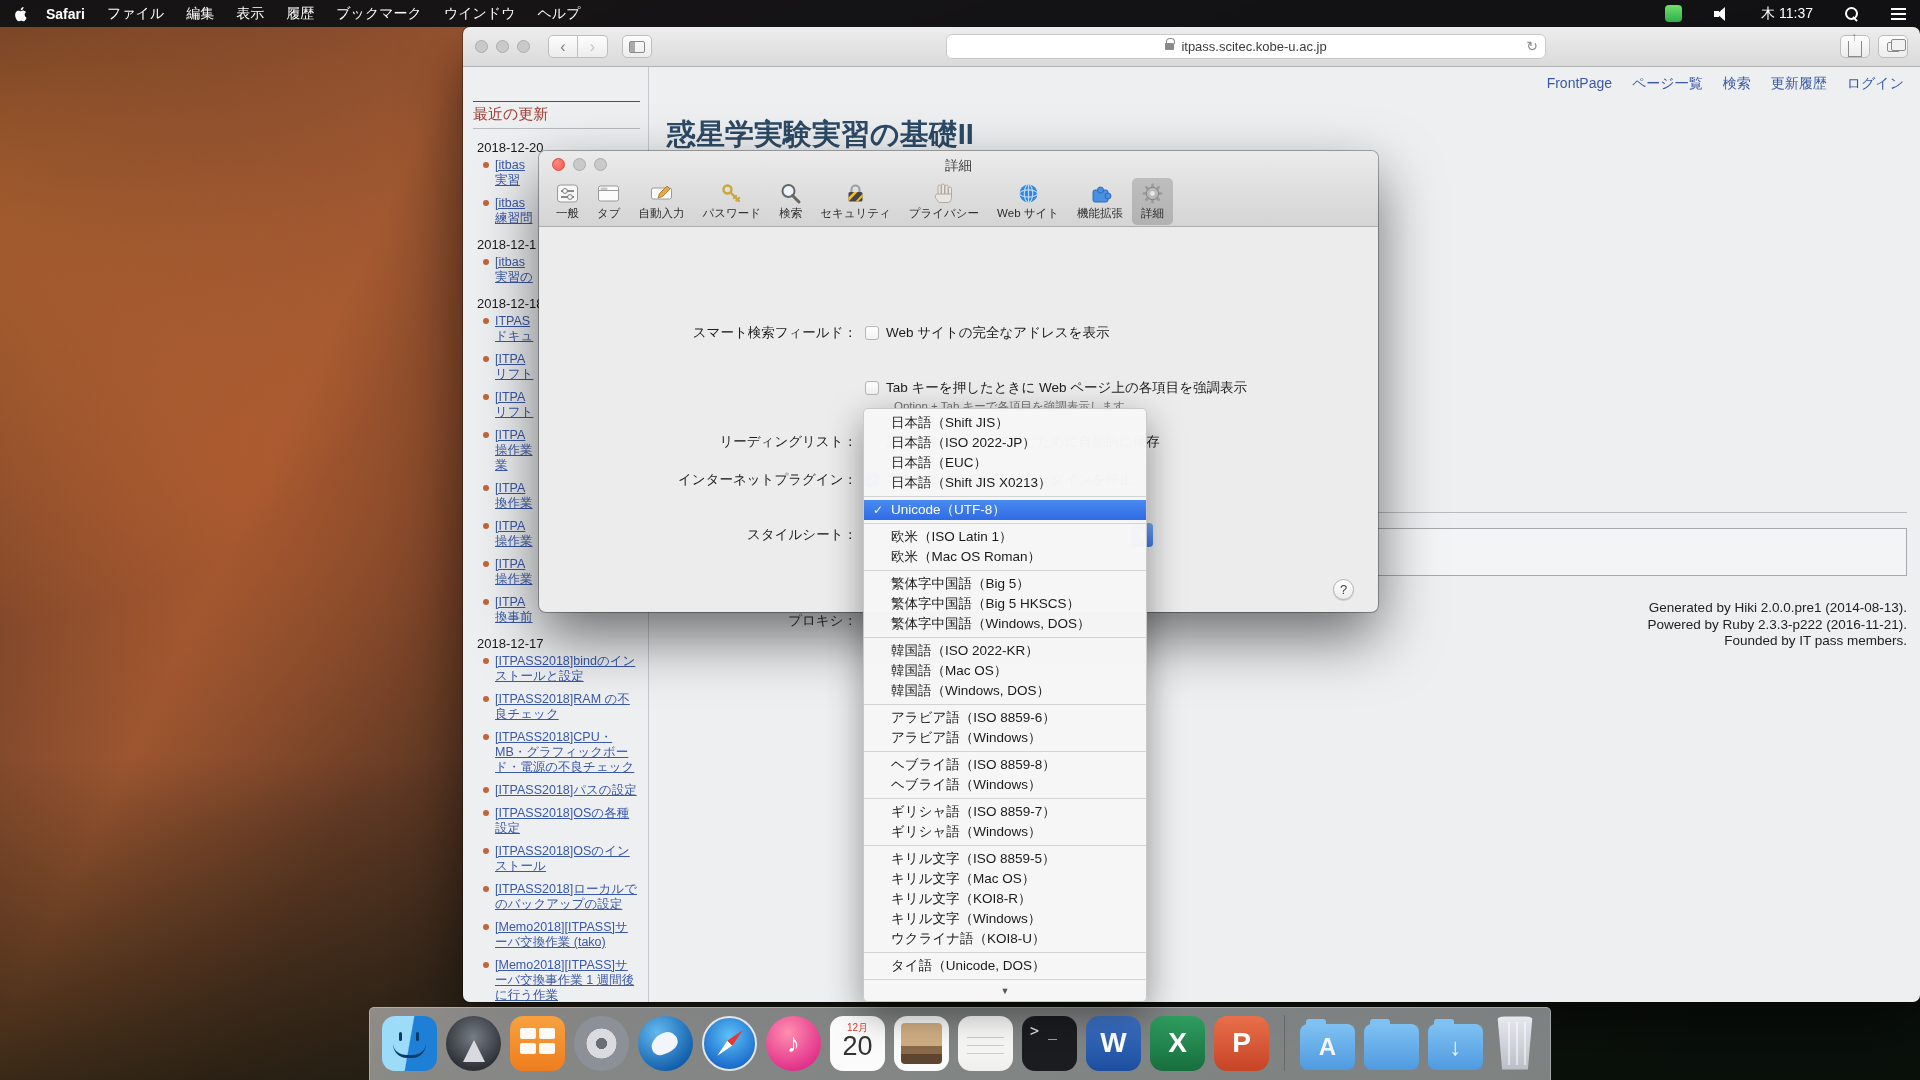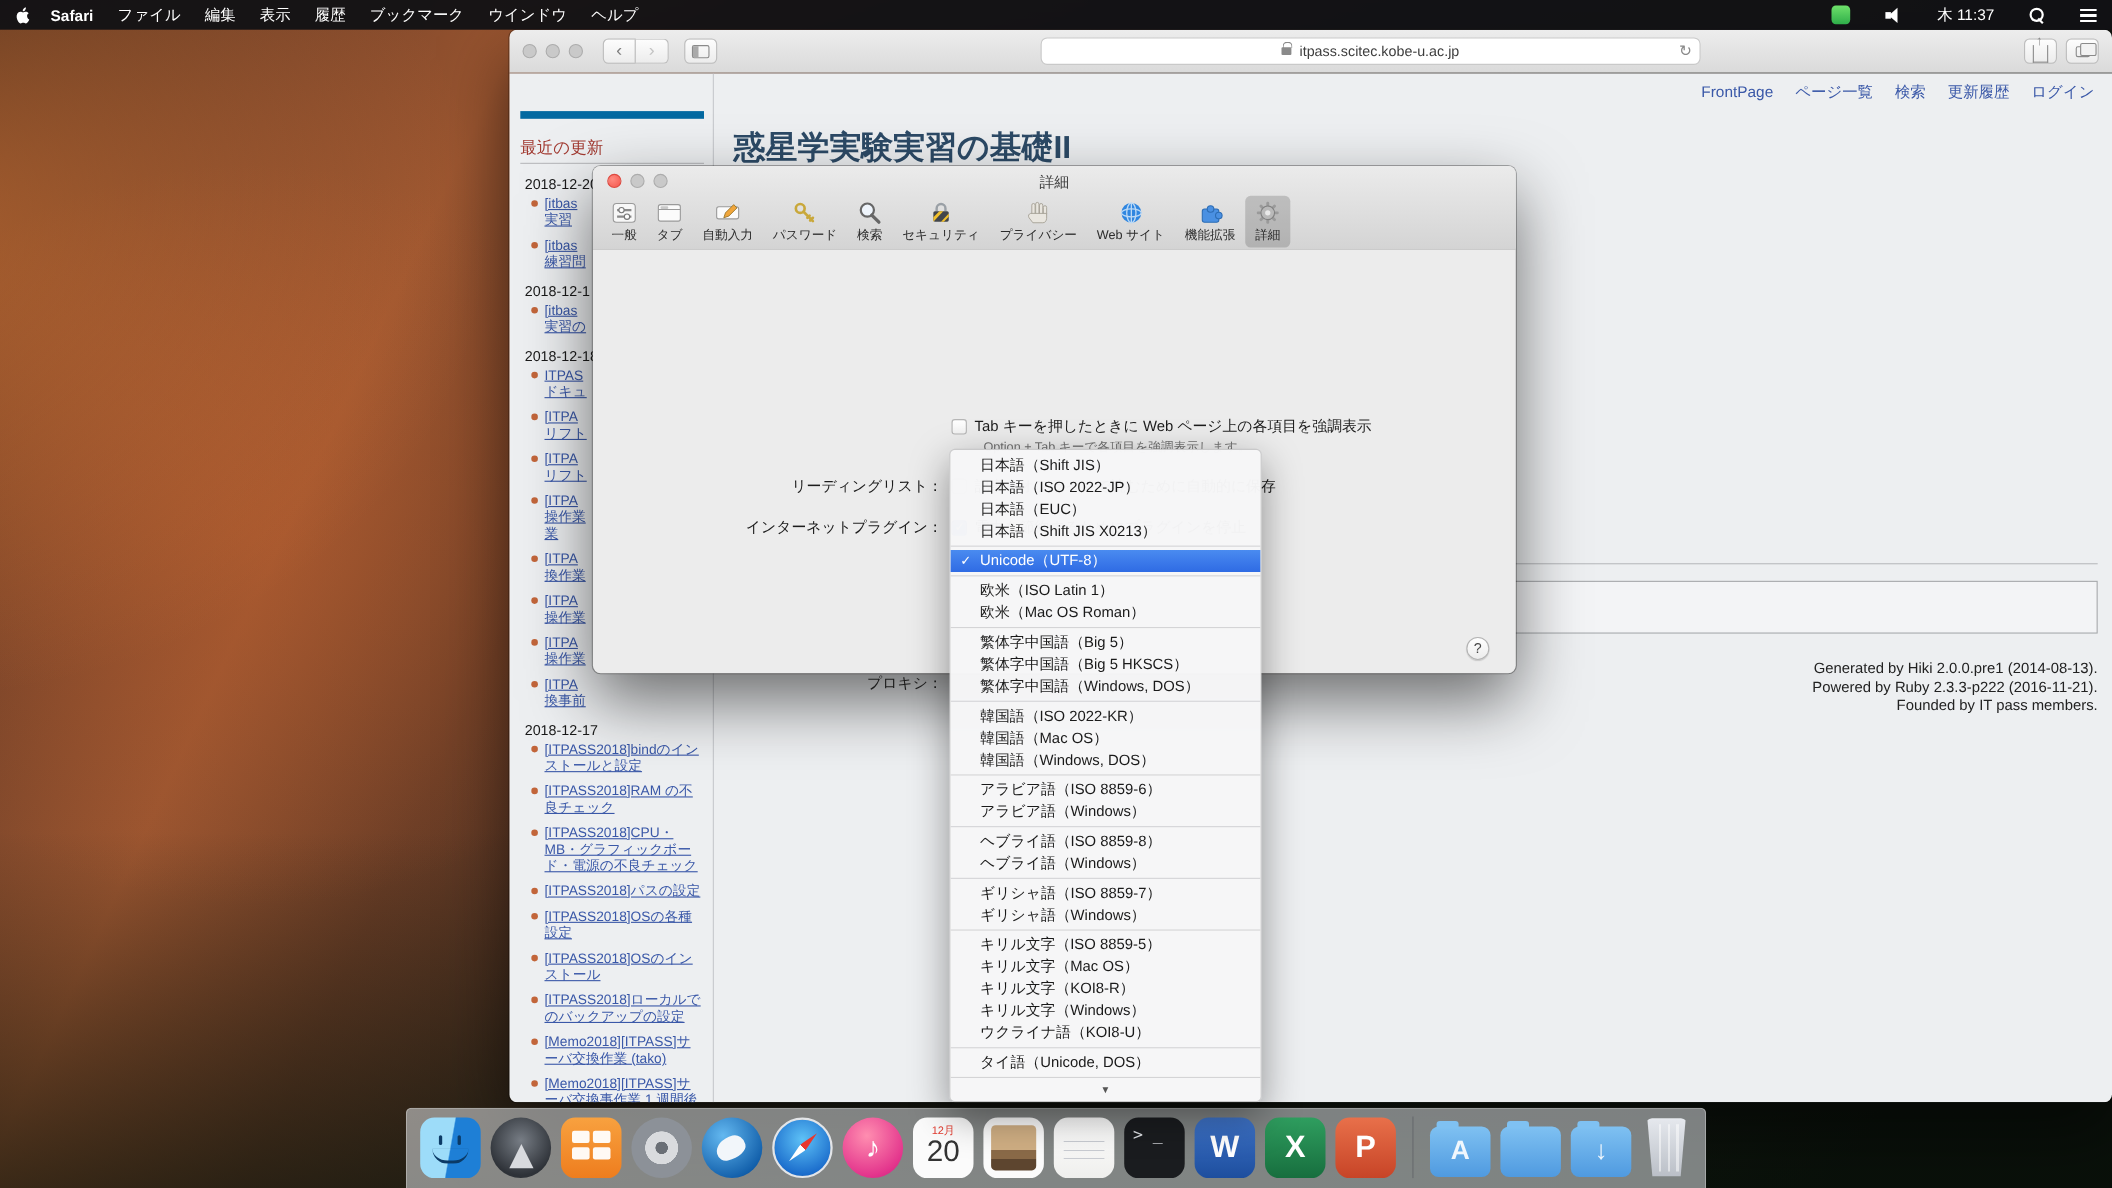--- a/index.html
+++ b/index.html
@@ -63,21 +63,21 @@
   .share-glyph::before{ content:"↑"; position:absolute; left:2px; top:-10px; color:#8a8a8a; font-size:12px; }
   .tabs-glyph{ width:13px; height:10px; border:1.5px solid #8a8a8a; border-radius:2px; position:relative; }
   .tabs-glyph::before{ content:""; position:absolute; left:3px; top:-4px; width:13px; height:10px;
     border:1.5px solid #8a8a8a; border-radius:2px; background:#f2f2f2; }
 
   
   .sf-page{ position:absolute; top:40px; left:0; right:0; bottom:0; background:#edeff1; }
   .page-nav{ position:absolute; top:8px; right:16px; display:flex; gap:20px; font-size:14px; color:#3a58a8; }
   .page-nav span{ white-space:nowrap; }
   .sf-sidebar{ position:absolute; left:0; top:0; bottom:0; width:186px; border-right:1px solid #c6c8cc; padding-top:26px; }
-  .sb-heading{ margin:8px 8px 0 10px; padding:17px 0 4px; border-top:7px solid #0369a1; border-bottom:1px solid #b8babd;
+  .sb-heading{ margin:8px 8px 0 10px; padding:3px 0 4px; border-top:1px solid #0369a1; border-bottom:1px solid #b8babd;
     color:#a23b32; font-size:15px; }
   .sb-date{ margin:11px 0 3px 14px; font-size:13px; color:#1a1a1a; }
   .sb-item{ display:flex; margin:3px 0 8px 20px; }
   .sb-bullet{ width:6px; height:6px; border-radius:50%; background:#c2653a; margin:4px 6px 0 0; flex:none; }
   .sb-text{ font-size:12.5px; line-height:15px; color:#3a58a8; text-decoration:underline;
     width:142px; overflow-wrap:anywhere; white-space:pre-line; }
   .page-title{ position:absolute; left:204px; top:48px; font-size:29px; font-weight:bold; color:#2c4a66; }
   .page-hr{ position:absolute; left:210px; right:13px; top:445px; height:1px; background:#b9bbbe; }
   .page-box{ position:absolute; left:350px; right:13px; top:461px; height:48px; border:1px solid #a6a8ab; background:#f3f4f6; }
   .page-footer{ position:absolute; right:13px; top:533px; text-align:right; font-size:13.5px; color:#222; line-height:16.5px; }
@@ -483,39 +483,54 @@
               <circle cx="11.5" cy="11.5" r="6.2" fill="#b9b9b9" stroke="#808080"></circle>
               <circle cx="11.5" cy="11.5" r="2.4" fill="#e9e9e9"></circle>
             </svg>
           </span>
         <span class="pt-label">詳細</span>
       </div>
     </div>
   </div>
 
   <div class="prefs-body">
+    <div class="prow" style="top:94px;">
+      <span class="plabel">スマート検索フィールド：</span>
+      <span class="pctrl">
+        <span class="cb"></span>
+        <span>Web サイトの完全なアドレスを表示</span>
+      </span>
+    </div>
     <div class="prow" style="top:149px;">
       <span class="pctrl">
         <span class="cb"></span>
         <span>Tab キーを押したときに Web ページ上の各項目を強調表示</span>
       </span>
     </div>
     <div class="hint">Option + Tab キーで各項目を強調表示します。</div>
     <div class="prow" style="top:203px;">
       <span class="plabel">リーディングリスト：</span>
       <span class="pctrl">
         <span class="cb"></span>
         <span>記事をオフラインで読むために自動的に保存</span>
       </span>
     </div>
     <div class="prow" style="top:241px;">
       <span class="plabel">インターネットプラグイン：</span>
       <span class="pctrl">
         <span class="cb checked"></span>
         <span>電力を節約するためにプラグインを停止</span>
+      </span>
+    </div>
+    <div class="prow" style="top:296px;">
+      <span class="plabel">スタイルシート：</span>
+      <span class="pctrl">
+        <span class="pu">
+            <span class="pu-cap"></span>
+          </span>
       </span>
     </div>
     <div class="prow" style="top:382px;font-family:Liberation Serif, serif;">
       <span class="plabel">プロキシ：</span>
     </div>
     <div class="help-btn">?</div>
   </div>
 </div>
 
 <div class="menu">

